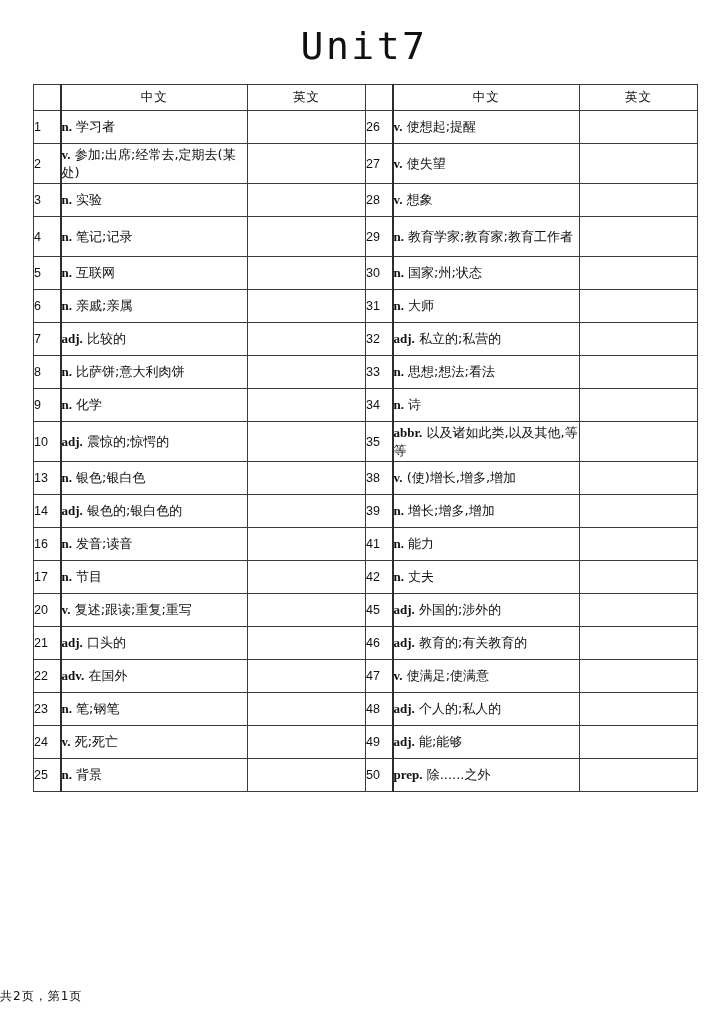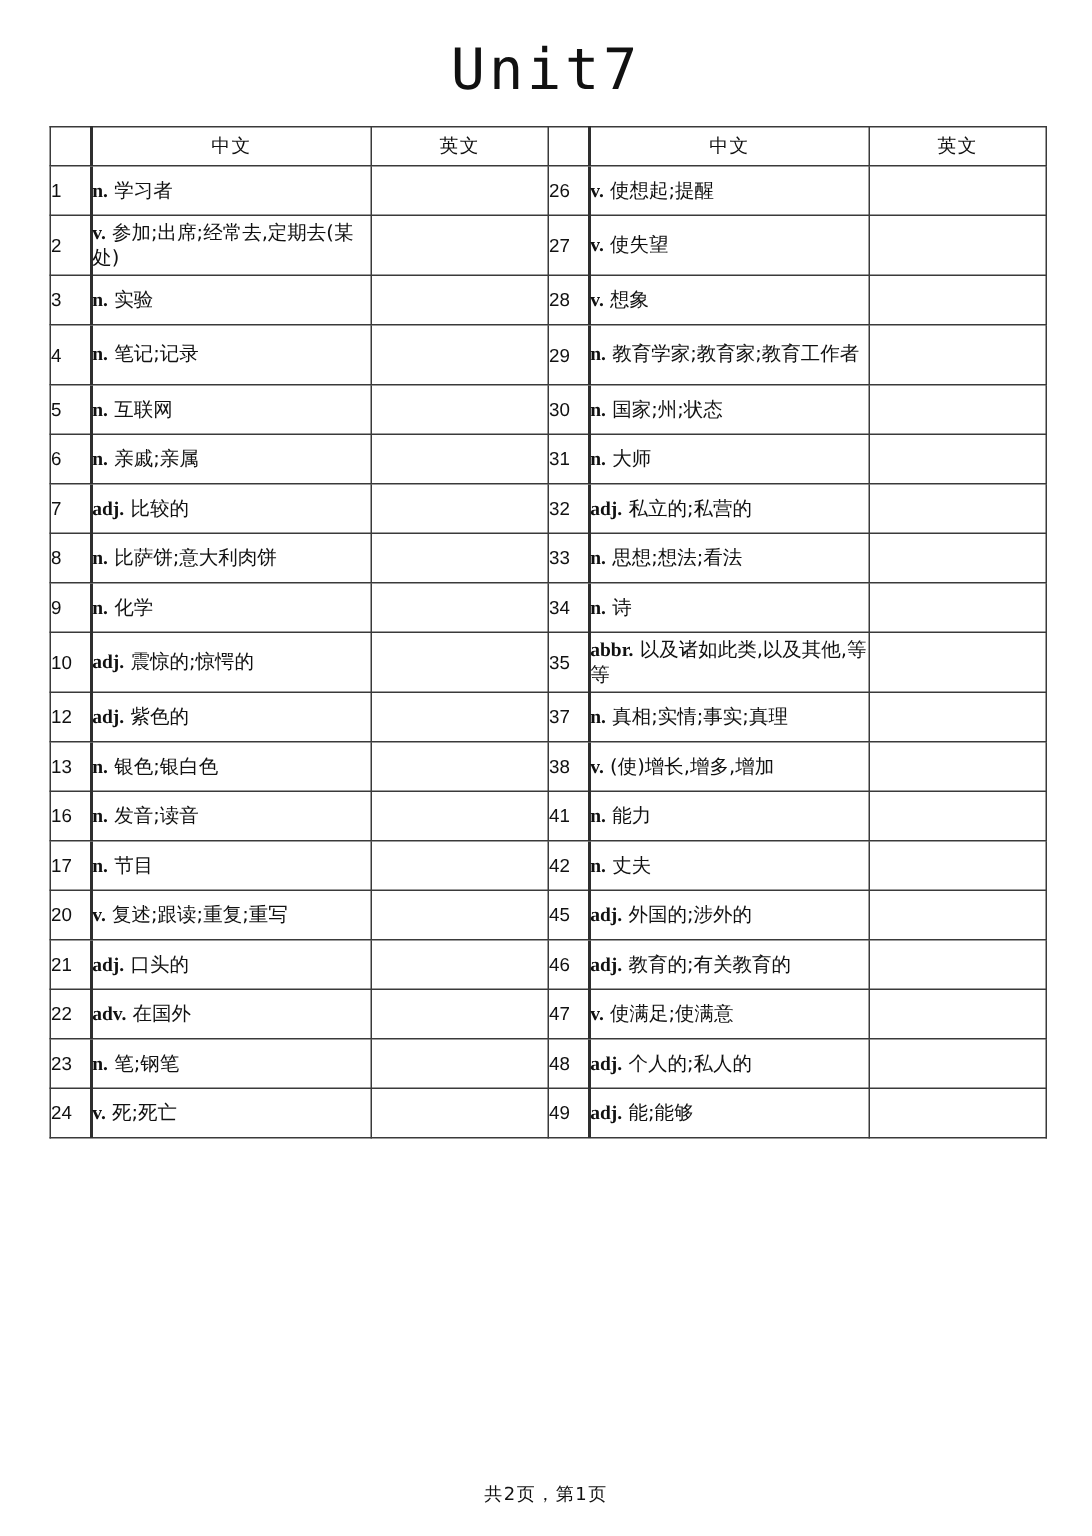--- a/index.html
+++ b/index.html
@@ -105,21 +105,21 @@
 
   tr.data-row { height: 33px; }
   tr.data-row.tall { height: 40px; }
 
   
   .doc-footer {
     position: absolute;
     top: 988px;
     left: 0;
     width: 728px;
-    text-align: center;
+    text-align: left;
     font-size: 12px;
     letter-spacing: 1px;
     color: #111111;
     font-family: "DejaVu Sans", "Liberation Sans", sans-serif;
   }
 </style>
 </head>
 <body>
 
 <div class="doc-title">Unit7</div>
@@ -219,36 +219,36 @@
         </tr>
         <tr class="data-row tall">
           <td class="cell-num">10</td>
           <td class="cell-cn"><span class="pos">adj.</span> 震惊的;惊愕的</td>
           <td class="cell-en"></td>
           <td class="cell-num">35</td>
           <td class="cell-cn"><span class="pos">abbr.</span> 以及诸如此类,以及其他,等等</td>
           <td class="cell-en"></td>
         </tr>
         <tr class="data-row">
-          <td class="cell-num">12</td>
-          <td class="cell-cn"><span class="pos">adj.</span> 紫色的</td>
-          <td class="cell-en"></td>
-          <td class="cell-num">37</td>
-          <td class="cell-cn"><span class="pos">n.</span> 真相;实情;事实;真理</td>
-          <td class="cell-en"></td>
-        </tr>
-        <tr class="data-row">
           <td class="cell-num">13</td>
           <td class="cell-cn"><span class="pos">n.</span> 银色;银白色</td>
           <td class="cell-en"></td>
           <td class="cell-num">38</td>
           <td class="cell-cn"><span class="pos">v.</span> (使)增长,增多,增加</td>
           <td class="cell-en"></td>
         </tr>
         <tr class="data-row">
+          <td class="cell-num">14</td>
+          <td class="cell-cn"><span class="pos">adj.</span> 银色的;银白色的</td>
+          <td class="cell-en"></td>
+          <td class="cell-num">39</td>
+          <td class="cell-cn"><span class="pos">n.</span> 增长;增多,增加</td>
+          <td class="cell-en"></td>
+        </tr>
+        <tr class="data-row">
           <td class="cell-num">16</td>
           <td class="cell-cn"><span class="pos">n.</span> 发音;读音</td>
           <td class="cell-en"></td>
           <td class="cell-num">41</td>
           <td class="cell-cn"><span class="pos">n.</span> 能力</td>
           <td class="cell-en"></td>
         </tr>
         <tr class="data-row">
           <td class="cell-num">17</td>
           <td class="cell-cn"><span class="pos">n.</span> 节目</td>
@@ -288,19 +288,27 @@
           <td class="cell-num">48</td>
           <td class="cell-cn"><span class="pos">adj.</span> 个人的;私人的</td>
           <td class="cell-en"></td>
         </tr>
         <tr class="data-row">
           <td class="cell-num">24</td>
           <td class="cell-cn"><span class="pos">v.</span> 死;死亡</td>
           <td class="cell-en"></td>
           <td class="cell-num">49</td>
           <td class="cell-cn"><span class="pos">adj.</span> 能;能够</td>
+          <td class="cell-en"></td>
+        </tr>
+        <tr class="data-row">
+          <td class="cell-num">25</td>
+          <td class="cell-cn"><span class="pos">n.</span> 背景</td>
+          <td class="cell-en"></td>
+          <td class="cell-num">50</td>
+          <td class="cell-cn"><span class="pos">prep.</span> 除......之外</td>
           <td class="cell-en"></td>
         </tr>
       </tbody>
   </table>
 </div>
 
 <div class="doc-footer">共2页，第1页</div>
 
 </body></html>

